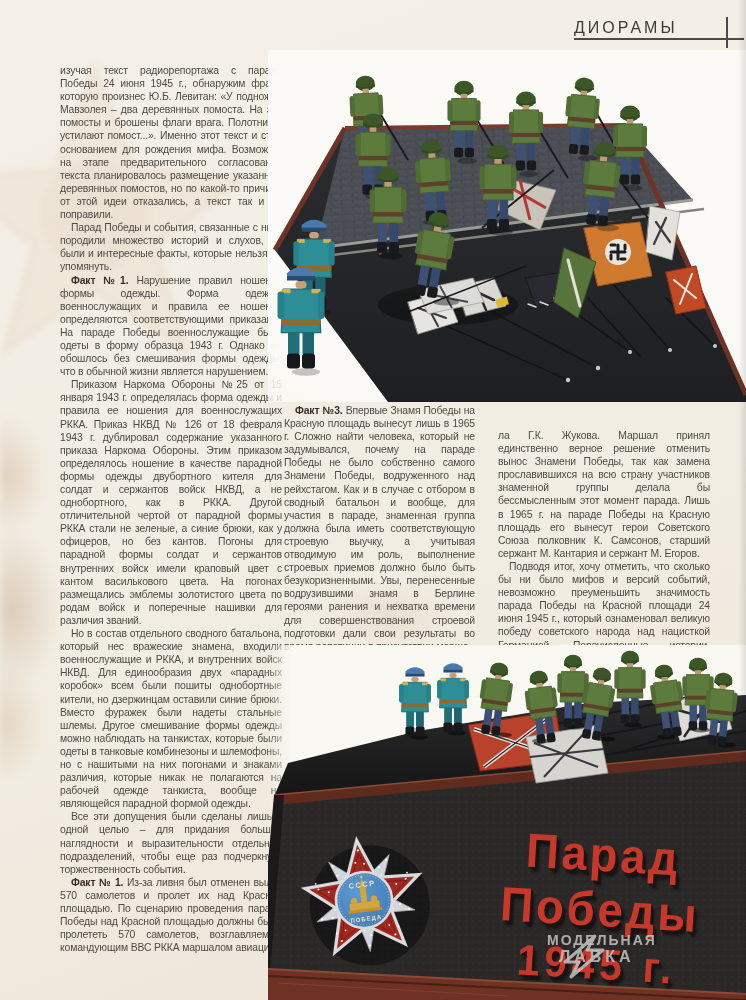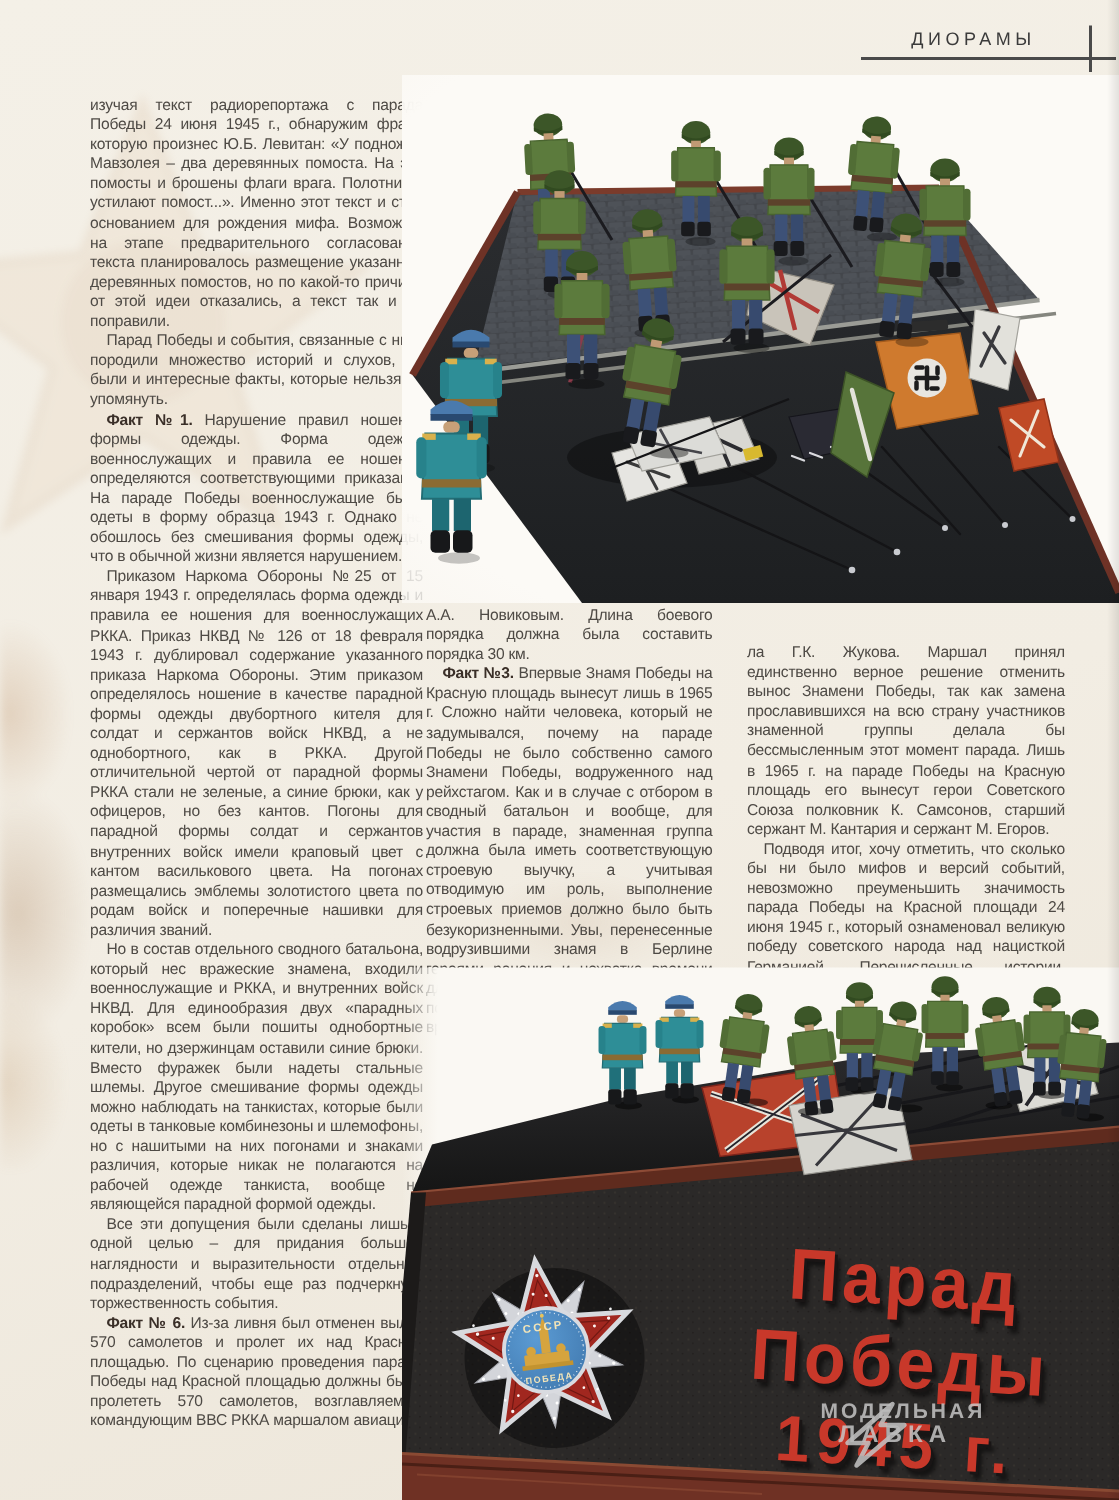--- a/index.html
+++ b/index.html
@@ -13,22 +13,22 @@
   .wm-emblem{left:-70px;top:50px;width:330px;height:360px;opacity:.16;}
   .wm-strip{left:0;top:400px;width:62px;height:380px;opacity:.28;
     background:
       radial-gradient(60px 90px at 10% 20%, #b98a5f 0%, rgba(185,138,95,0) 70%),
       radial-gradient(70px 120px at 20% 55%, #a57a52 0%, rgba(165,122,82,0) 70%),
       radial-gradient(60px 90px at 5% 85%, #c09a6f 0%, rgba(192,154,111,0) 70%);}
   .wm-blob{left:295px;top:555px;width:185px;height:100px;opacity:.12;
     background:radial-gradient(90px 45px at 50% 60%, #a8805a 0%, rgba(168,128,90,0) 75%);}
 
   
-  .sec-label{position:absolute;left:574px;top:19px;width:150px;text-align:center;
-    font-size:12px;letter-spacing:3px;color:#3b3b3b;}
+  .sec-label{position:absolute;left:574px;top:19px;width:150px;
+    font-size:16px;letter-spacing:3px;color:#3b3b3b;}
   .sec-rule{position:absolute;left:574px;top:38px;width:170px;height:2px;background:#4a4a4a;}
   .sec-tick{position:absolute;left:726px;top:17px;width:2px;height:31px;background:#4a4a4a;}
 
   
   .col{position:absolute;text-align:justify;color:#4e4a45;
     font-size:10.4px;line-height:13.1px;letter-spacing:-0.15px;}
   .col p{margin:0;}
   .col p.indent{text-indent:11px;}
   .lead{font-weight:bold;color:#3a2f28;}
   .col1{left:60px;top:64px;width:222px;}
@@ -121,25 +121,24 @@
   <div class="sec-rule"></div>
   <div class="sec-tick"></div>
 
   <div class="col col1">
     <p class="para"><b class="lead"></b><span>изучая текст радиорепортажа с парада Победы 24 июня 1945 г., обнаружим фразу, которую произнес Ю.Б. Левитан: «У подножия Мавзолея – два деревянных помоста. На эти помосты и брошены флаги врага. Полотнища устилают помост...». Именно этот текст и стал основанием для рождения мифа. Возможно, на этапе предварительного согласования текста планировалось размещение указанных деревянных помостов, но по какой-то причине от этой идеи отказались, а текст так и не поправили.</span></p>
     <p class="para indent"><b class="lead"></b><span>Парад Победы и события, связанные с ним, породили множество историй и слухов, но были и интересные факты, которые нельзя не упомянуть.</span></p>
     <p class="para indent"><b class="lead">Факт №1. </b><span>Нарушение правил ношения формы одежды. Форма одежды военнослужащих и правила ее ношения определяются соответствующими приказами. На параде Победы военнослужащие были одеты в форму образца 1943 г. Однако не обошлось без смешивания формы одежды, что в обычной жизни является нарушением.</span></p>
     <p class="para indent"><b class="lead"></b><span>Приказом Наркома Обороны №25 от 15 января 1943 г. определялась форма одежды и правила ее ношения для военнослужащих РККА. Приказ НКВД № 126 от 18 февраля 1943 г. дублировал содержание указанного приказа Наркома Обороны. Этим приказом определялось ношение в качестве парадной формы одежды двубортного кителя для солдат и сержантов войск НКВД, а не однобортного, как в РККА. Другой отличительной чертой от парадной формы РККА стали не зеленые, а синие брюки, как у офицеров, но без кантов. Погоны для парадной формы солдат и сержантов внутренних войск имели краповый цвет с кантом василькового цвета. На погонах размещались эмблемы золотистого цвета по родам войск и поперечные нашивки для различия званий.</span></p>
     <p class="para indent"><b class="lead"></b><span>Но в состав отдельного сводного батальона, который нес вражеские знамена, входили военнослужащие и РККА, и внутренних войск НКВД. Для единообразия двух «парадных коробок» всем были пошиты однобортные кители, но дзержинцам оставили синие брюки. Вместо фуражек были надеты стальные шлемы. Другое смешивание формы одежды можно наблюдать на танкистах, которые были одеты в танковые комбинезоны и шлемофоны, но с нашитыми на них погонами и знаками различия, которые никак не полагаются на рабочей одежде танкиста, вообще не являющейся парадной формой одежды.</span></p>
     <p class="para indent"><b class="lead"></b><span>Все эти допущения были сделаны лишь с одной целью – для придания большей наглядности и выразительности отдельных подразделений, чтобы еще раз подчеркнуть торжественность события.</span></p>
-    <p class="para indent"><b class="lead">Факт № 6. </b><span>Из-за ливня был отменен вылет 570 самолетов и пролет их над Красной площадью. По сценарию проведения парада Победы над Красной площадью должны были пролететь 570 самолетов, возглавляемые командующим ВВС РККА маршалом авиации</span></p>
+    <p class="para indent"><b class="lead">Факт № 1. </b><span>Из-за ливня был отменен вылет 570 самолетов и пролет их над Красной площадью. По сценарию проведения парада Победы над Красной площадью должны были пролететь 570 самолетов, возглавляемые командующим ВВС РККА маршалом авиации</span></p>
   </div>
 
   <div class="col col2">
-    <p class="para"><b class="lead"></b><span>А.А. Новиковым. Длина боевого порядка должна была составить порядка 30 км.</span></p>
     <p class="para indent"><b class="lead">Факт №3. </b><span>Впервые Знамя Победы на Красную площадь вынесут лишь в 1965 г. Сложно найти человека, который не задумывался, почему на параде Победы не было собственно самого Знамени Победы, водруженного над рейхстагом. Как и в случае с отбором в сводный батальон и вообще, для участия в параде, знаменная группа должна была иметь соответствующую строевую выучку, а учитывая отводимую им роль, выполнение строевых приемов должно было быть безукоризненными. Увы, перенесенные водрузившими знамя в Берлине героями ранения и нехватка времени для совершенствования строевой подготовки дали свои результаты во время репетиции в присутствии марша-</span></p>
   </div>
 
   <div class="col col3">
     <p class="para"><b class="lead"></b><span>ла Г.К. Жукова. Маршал принял единственно верное решение отменить вынос Знамени Победы, так как замена прославившихся на всю страну участников знаменной группы делала бы бессмысленным этот момент парада. Лишь в 1965 г. на параде Победы на Красную площадь его вынесут герои Советского Союза полковник К. Самсонов, старший сержант М. Кантария и сержант М. Егоров.</span></p>
     <p class="para indent"><b class="lead"></b><span>Подводя итог, хочу отметить, что сколько бы ни было мифов и версий событий, невозможно преуменьшить значимость парада Победы на Красной площади 24 июня 1945 г., который ознаменовал великую победу советского народа над нацисткой Германией. Перечисленные истории, выдуманные и подтвержденные, лишь придают эмоциональную окраску этому событию.</span><span class="eoa"></span></p>
   </div>
 
   <div class="photo photo-top">
     <svg width="478" height="352" viewBox="0 0 478 352">

